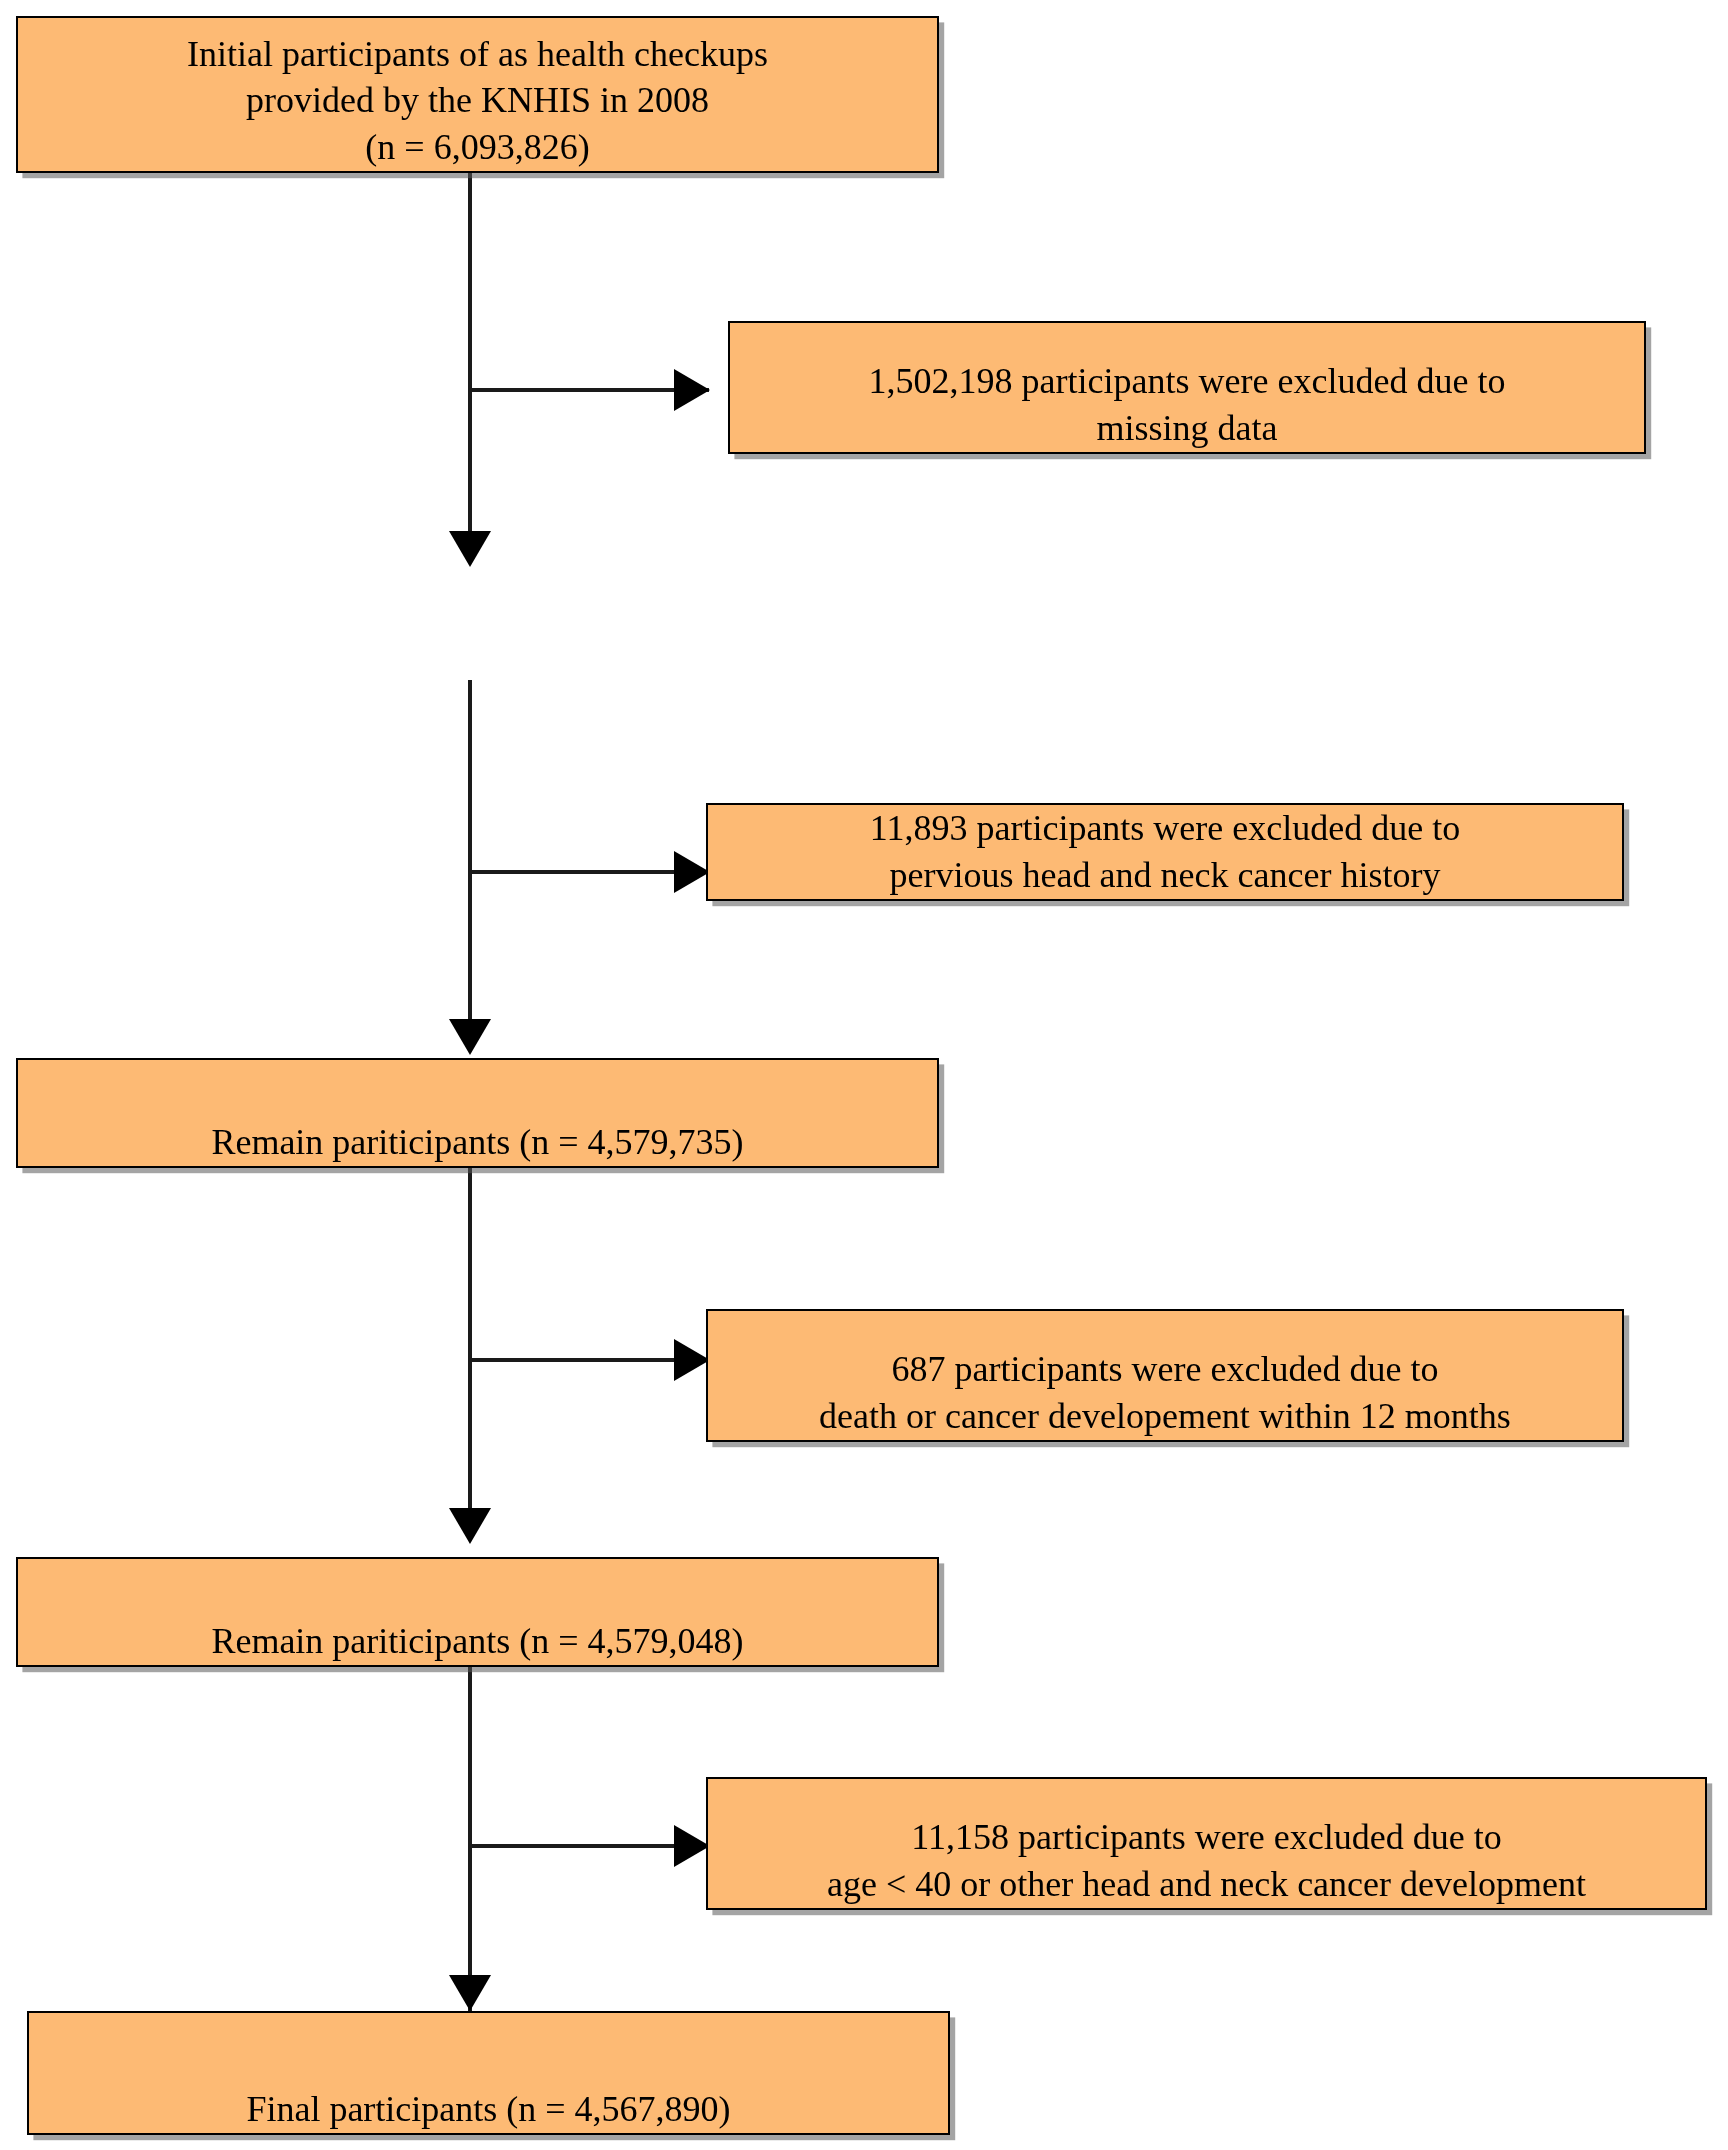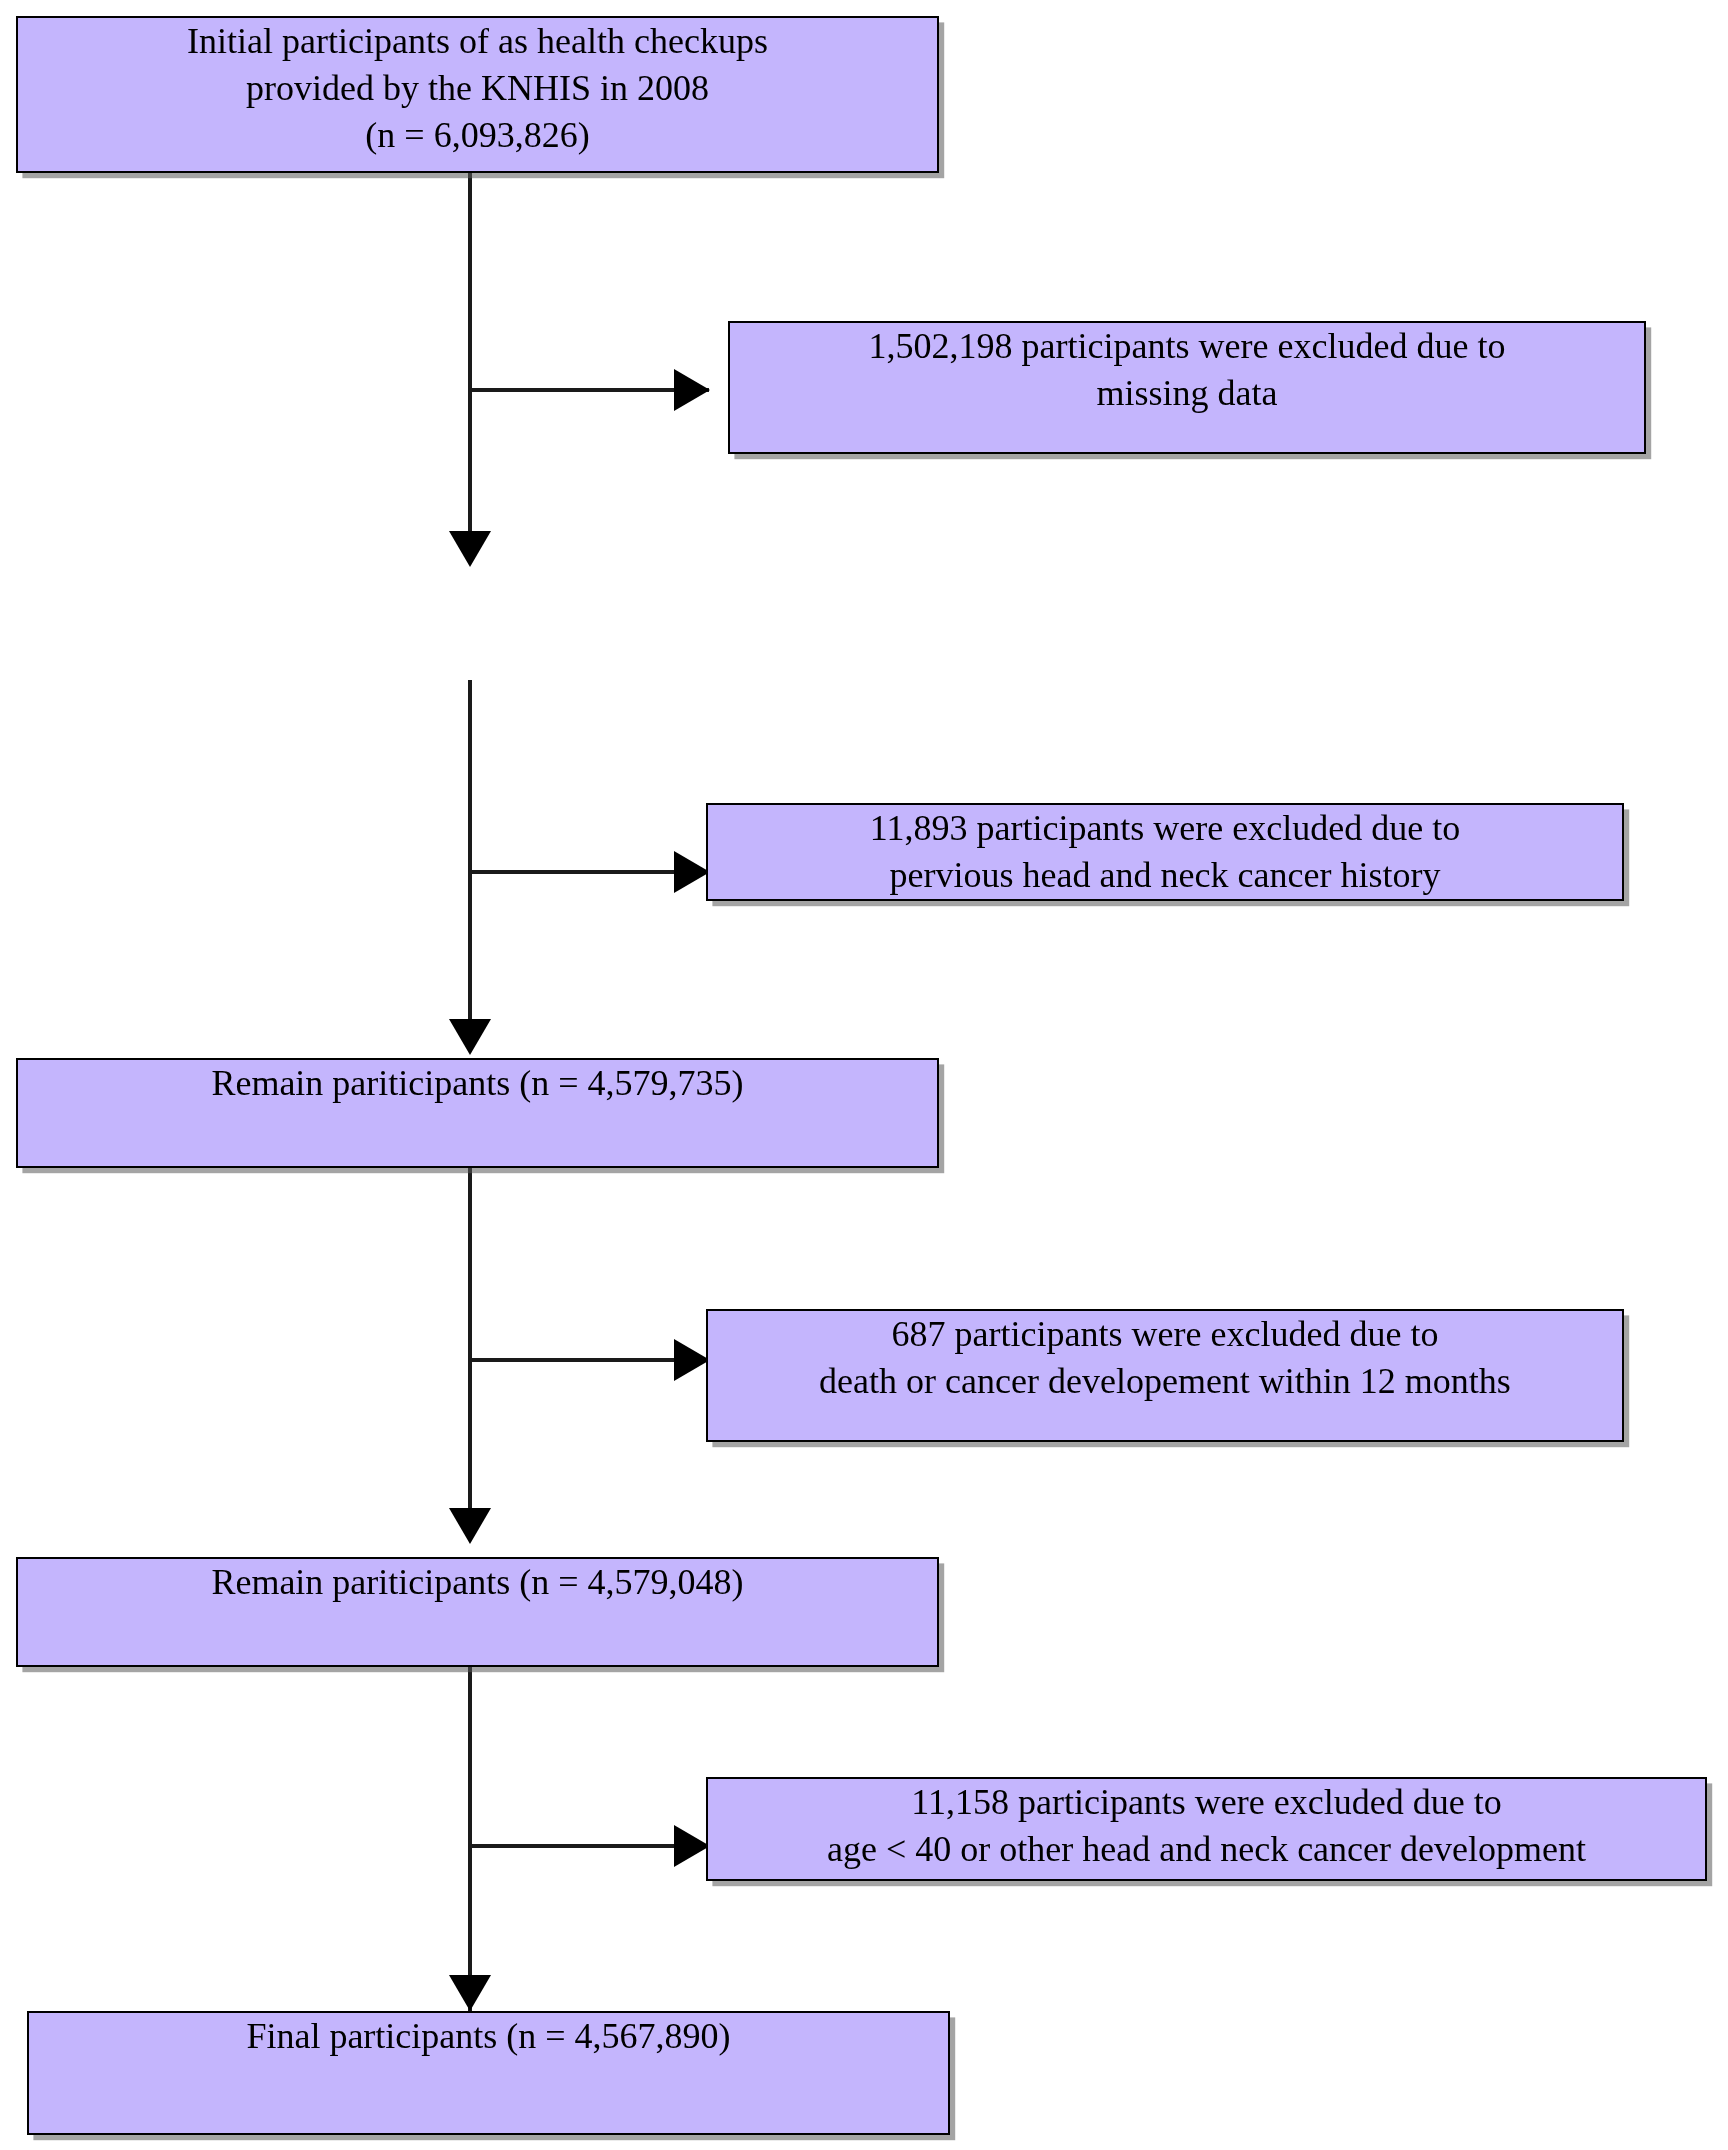--- a/index.html
+++ b/index.html
@@ -15,25 +15,25 @@
     width: 1728px;
     height: 2151px;
     background: #ffffff;
     overflow: hidden;
   }
 
   
   .box {
     position: absolute;
     box-sizing: border-box;
-    background: #c4b5fd;
+    background: #fdba74;
     border: 2.3px solid #000000;
     box-shadow: 5.8px 5.8px 0 -0.6px rgba(90,90,90,0.55);
     display: flex;
-    align-items: flex-start;
+    align-items: flex-end;
     justify-content: center;
     text-align: center;
     color: #000000;
     line-height: 1.30;
   }
   .box .txt {
     display: block;
     width: 100%;
     padding: 0 10.4px;
     white-space: pre-line;
@@ -129,19 +129,19 @@
   <div class="box excl" style="left:706px; top:803px; width:918px; height:98px;">
     <span class="txt">11,893 participants were excluded due to
 pervious head and neck cancer history</span>
   </div>
 
   <div class="box excl" style="left:706px; top:1291px; width:918px; height:133px;margin-top:18px;">
     <span class="txt">687 participants were excluded due to
 death or cancer developement within 12 months</span>
   </div>
 
-  <div class="box excl" style="left:706px; top:1777px; width:1001px; height:104px;">
+  <div class="box excl" style="left:706px; top:1777px; width:1001px; height:133px;">
     <span class="txt">11,158 participants were excluded due to
 age &lt; 40 or other head and neck cancer development</span>
   </div>
 
 </div>
 
 
 </body></html>

